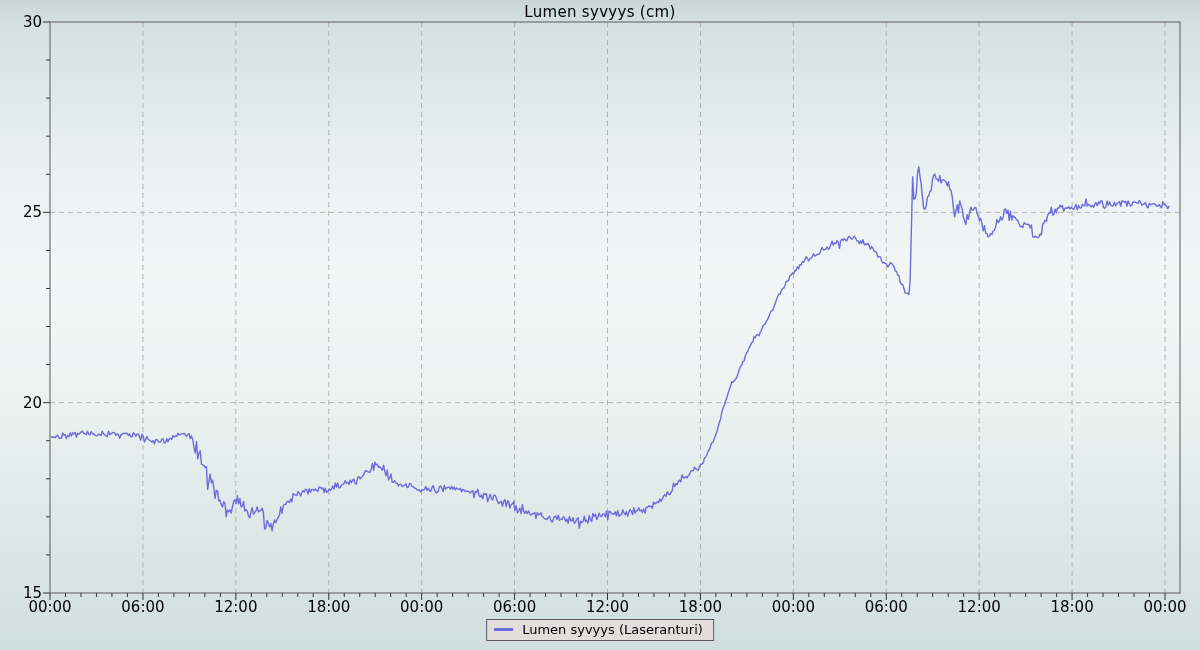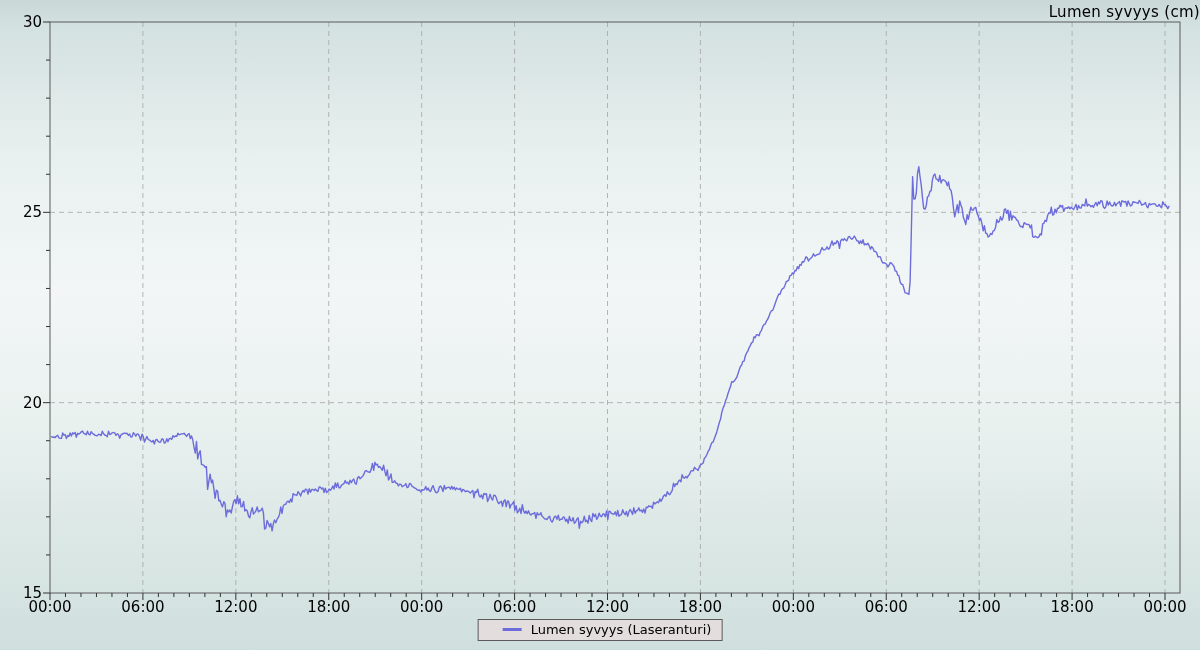--- a/index.html
+++ b/index.html
@@ -3,29 +3,29 @@
 <meta charset="utf-8">
 <style>
   html,body{margin:0;padding:0;}
   body{
     width:1200px;height:650px;overflow:hidden;
     font-family:"DejaVu Sans","Liberation Sans",sans-serif;
     background:linear-gradient(180deg,#c9d8d7 0%,#d3e1e0 4%,#e9f1f0 25%,#f2f6f6 45%,#e9f1ef 65%,#dce8e6 82%,#cfdfdd 100%);
   }
   .chart-wrap{position:relative;width:1200px;height:650px;}
   .chart-title{
-    position:absolute;top:3px;left:0;width:1200px;text-align:right;
+    position:absolute;top:3px;left:0;width:1200px;text-align:center;
     font-size:15px;color:#000;letter-spacing:.3px;
   }
   svg{position:absolute;top:0;left:0;}
   .legend{
     position:absolute;top:619px;left:600px;transform:translateX(-50%);
     display:inline-flex;align-items:center;gap:9px;
     background:#e3dddd;border:1.5px solid #5a5a5a;
-    padding:2px 10px 3px 24px;font-size:13px;color:#000;white-space:nowrap;
+    padding:2px 10px 3px 7px;font-size:13px;color:#000;white-space:nowrap;
   }
   .legend .swatch{display:inline-block;width:19px;height:3px;background:#6c6cdc;}
 </style>
 </head>
 <body>
 
 <div class="chart-wrap">
   <div class="chart-title">Lumen syvyys (cm)</div>
   <svg id="plot" width="1200" height="650" viewBox="0 0 1200 650">
       <g stroke="#a9a9a9" stroke-width="1" stroke-dasharray="5 4" opacity="0.85">

